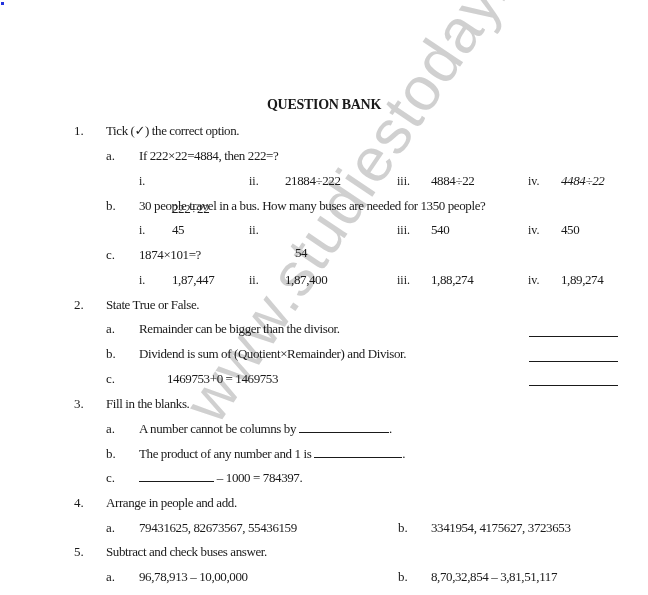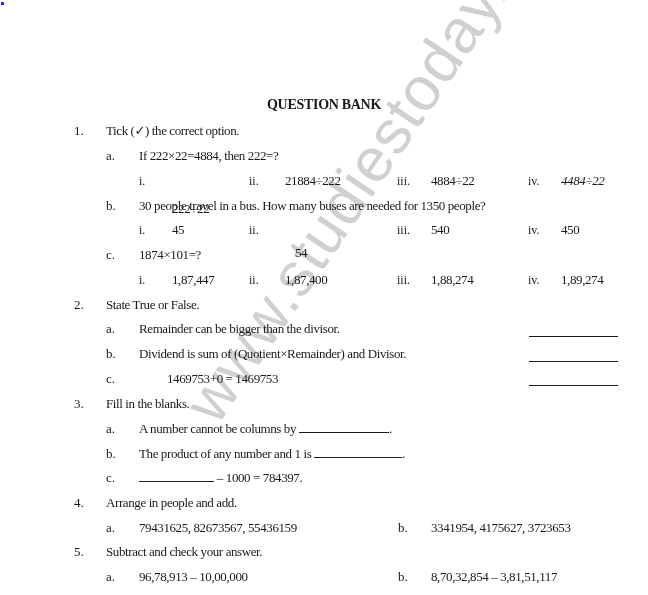--- a/index.html
+++ b/index.html
@@ -118,19 +118,19 @@
   <span class="line" style="left:106px; top:495px;">Arrange in people and add.</span>
 
   <span class="num" style="left:106px; top:520px;">a.</span>
   <span class="line" style="left:139px; top:520px;">79431625, 82673567, 55436159</span>
   <span class="num" style="left:398px; top:520px;">b.</span>
   <span class="line" style="left:431px; top:520px;">3341954, 4175627, 3723653</span>
 </div>
 
 <div>
   <span class="num" style="left:74px; top:544px;">5.</span>
-  <span class="line" style="left:106px; top:544px;">Subtract and check your answer.</span>
+  <span class="line" style="left:106px; top:544px;">Subtract and check buses answer.</span>
 
   <span class="num" style="left:106px; top:569px;">a.</span>
   <span class="line" style="left:139px; top:569px;">96,78,913 – 10,00,000</span>
   <span class="num" style="left:398px; top:569px;">b.</span>
   <span class="line" style="left:431px; top:569px;">8,70,32,854 – 3,81,51,117</span>
 </div>
 
 </body></html>

